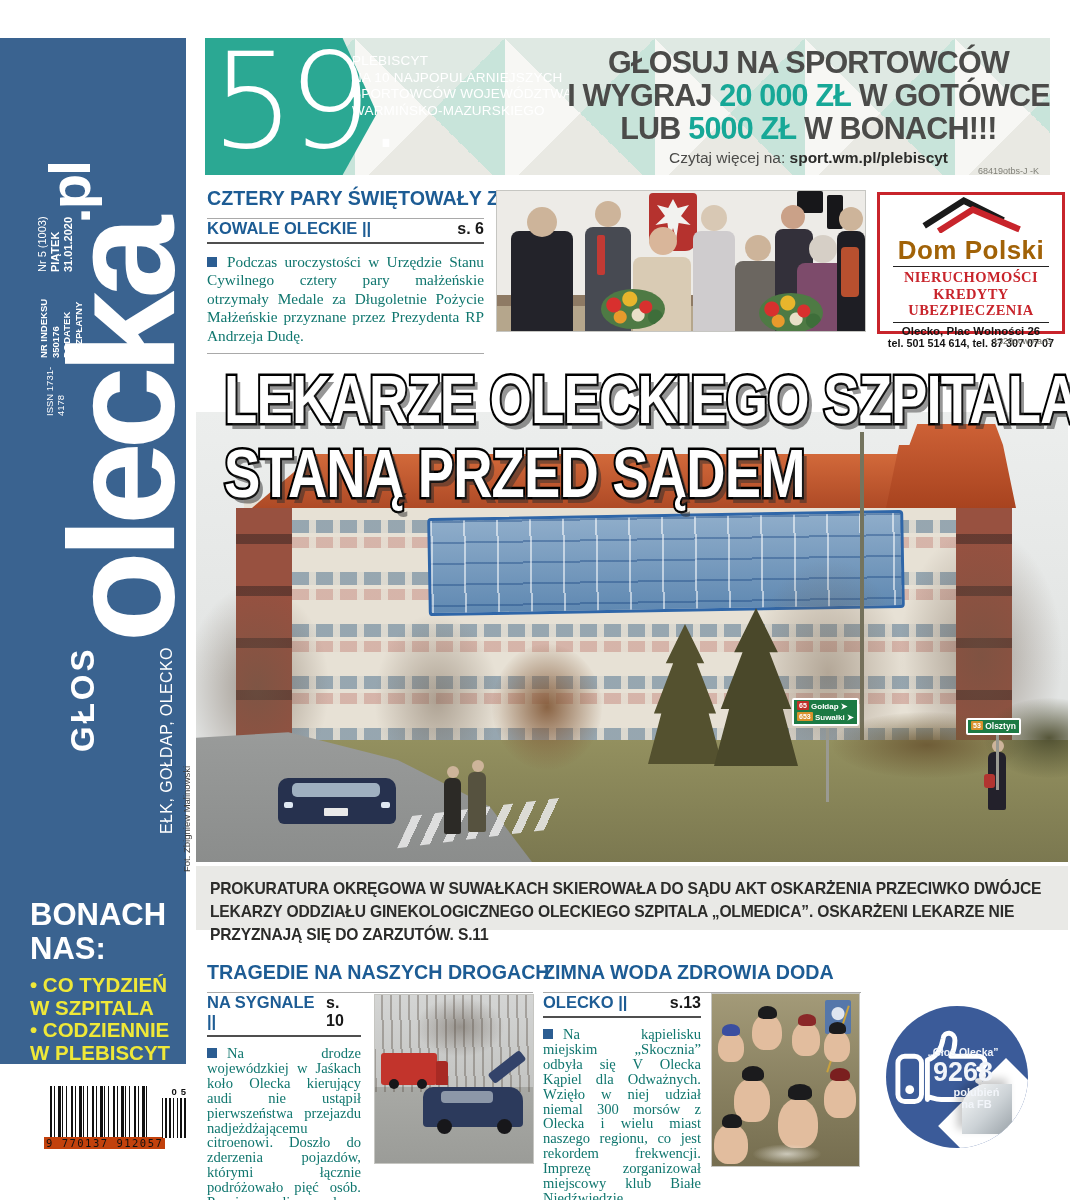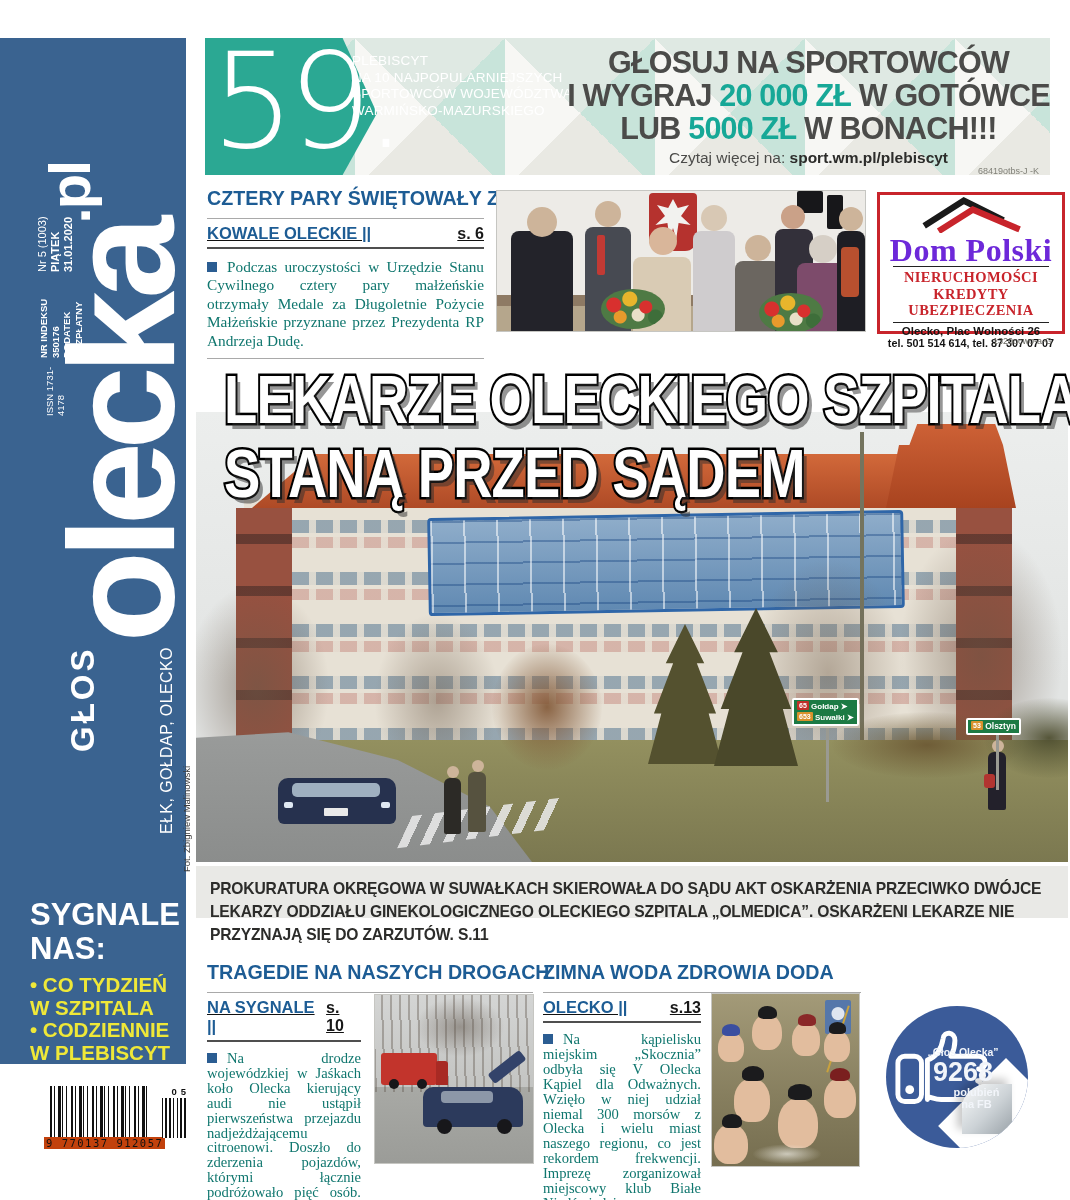--- a/index.html
+++ b/index.html
@@ -45,41 +45,41 @@
   .vote{position:absolute;left:362px;top:8px;width:483px;text-align:center;color:#4b4b49;}
   .vote .l{font-weight:800;font-size:30.5px;line-height:33px;letter-spacing:-.8px;white-space:nowrap;}
   .vote .teal{color:#17a897;}
   .vote .more{font-size:15.5px;margin-top:4px;color:#4b4b49;}
   .vote .more b{color:#2c2c2a;}
   .code1{left:978px;top:166px;font-size:9px;color:#808078;}
   .code2{left:993px;top:336px;font-size:9px;color:#66665e;}
   
   .atitle{color:#1d5c94;font-weight:700;font-size:20.5px;white-space:nowrap;transform:scaleX(.96);transform-origin:left;}
   .thinrule{border-top:1px solid #a9a9a9;margin-top:8px;}
-  .kickrow{display:flex;justify-content:space-between;align-items:baseline;margin-top:5px;text-decoration:underline;}
+  .kickrow{display:flex;justify-content:space-between;align-items:baseline;}
   .kick{color:#1d5c94;font-weight:700;font-size:16.5px;}
   .pref{color:#181818;font-weight:700;font-size:16px;}
   .darkrule{border-top:2px solid #4f4f4f;margin-top:4px;}
   .abody{font-family:"Liberation Serif",serif;font-size:15.3px;line-height:18.4px;text-align:justify;
     color:#0f766e;margin-top:9px;hyphens:auto;}
   .bullet{display:inline-block;width:10px;height:10px;background:#2b5d92;margin-right:10px;}
   .smallbody{font-size:14.6px;line-height:14.9px;}
   .a1{left:207px;top:186px;width:277px;}
   .a2{left:207px;top:960px;width:326px;}
   .a3{left:543px;top:960px;width:318px;}
   .sub{width:154px;}
   .sub3{width:158px;}
   
   .frame{border:1px solid #c6c6c2;overflow:hidden;background:#ddd;}
   .gphoto{left:496px;top:190px;width:368px;height:140px;}
   .cphoto{left:374px;top:994px;width:158px;height:168px;}
   .wphoto{left:711px;top:993px;width:147px;height:172px;}
   
   .dpad{left:877px;top:192px;width:182px;height:136px;border:3px solid #c8242b;background:#fff;text-align:center;}
-  .dpname{font-family:Liberation Serif, serif;font-weight:700;font-size:32px;letter-spacing:.5px;color:#6d28d9;line-height:26px;}
+  .dpname{font-family:Liberation Sans, sans-serif;font-weight:700;font-size:26px;letter-spacing:.5px;color:#a16207;line-height:26px;}
   .dprule{border-top:1.5px solid #222;width:86%;margin:3px auto 2px;}
   .dpserv{font-family:"Liberation Serif",serif;font-weight:700;font-size:14.5px;line-height:16.5px;color:#c8242b;letter-spacing:.4px;}
   .dpaddr{font-size:11.5px;font-weight:600;color:#141414;margin-top:2px;}
   .dptel{font-size:10.8px;font-weight:600;color:#141414;}
   
   .photo{left:196px;top:412px;width:872px;height:450px;background:linear-gradient(#eceeed,#e2e4e3 60%);overflow:hidden;}
   .mhl{left:224px;top:362px;z-index:6;color:#fff;font-weight:800;letter-spacing:-1px;
     font-size:68px;line-height:74px;-webkit-text-stroke:5px #000;paint-order:stroke fill;
     text-shadow:6px 6px 0 rgba(45,45,45,.5);}
   .mhl div{transform:scaleX(.8);transform-origin:left;white-space:nowrap;}
@@ -114,21 +114,21 @@
     font-size:8px;font-weight:700;line-height:11px;padding:1px 3px;white-space:nowrap;}
   .badge{display:inline-block;padding:0 2px;border-radius:1px;color:#fff;font-size:7px;line-height:9px;vertical-align:1px;}
   .pole{position:absolute;width:3px;background:#9a9a92;}
   .car{position:absolute;left:82px;top:366px;width:118px;height:46px;background:#26314e;border-radius:10px 10px 6px 6px;}
   .car .glass{position:absolute;left:14px;top:5px;width:88px;height:14px;background:#9fb0c0;border-radius:5px;}
   .car .plate{position:absolute;left:46px;top:30px;width:24px;height:8px;background:#e9e9e9;border-radius:1px;}
   .car .lamp{position:absolute;top:24px;width:9px;height:6px;background:#dfe8f2;border-radius:2px;}
   .ped{position:absolute;border-radius:6px 6px 2px 2px;}
   .head{position:absolute;border-radius:50%;background:#cdb49a;}
   
-  .cap{left:196px;top:866px;width:872px;height:52px;background:#e9e9e6;}
+  .cap{left:196px;top:866px;width:872px;height:64px;background:#e9e9e6;}
   .capin{position:absolute;left:14px;top:11px;width:936px;transform:scaleX(.92);transform-origin:left;
     font-weight:600;font-size:17px;line-height:23px;letter-spacing:-.2px;color:#2c2c2a;}
   .capin b{font-weight:800;}
   
   .scene{position:absolute;inset:0;}
   .gwall{position:absolute;inset:0;background:linear-gradient(180deg,#edebe7 0 74%,#8e7a64 74% 82%,#b5a68c 82% 100%);}
   .eagle{position:absolute;left:152px;top:2px;width:48px;height:58px;background:#b5322e;border-radius:4px 4px 12px 12px;}
   .eagle:after{content:"";position:absolute;inset:4px;background:#f2f2ef;
     clip-path:polygon(50% 4%,62% 22%,90% 16%,70% 38%,94% 56%,64% 52%,58% 84%,50% 62%,42% 84%,36% 52%,6% 56%,30% 38%,10% 16%,38% 22%);}
   .spk{position:absolute;background:#17171a;border-radius:2px;}
@@ -186,21 +186,21 @@
 
     <div class="vrot logo-rot">
       <span class="logo-glos">GŁOS</span>
       <span class="logo-main">olecka</span>
       <span class="logo-tld">.pl</span>
     </div>
 
     <div class="vrot region">EŁK, GOŁDAP, OLECKO</div>
 
     <div class="abs czytaj">
-      <div>SYGNALE</div>
+      <div>BONACH</div>
       <div>NAS:</div>
     </div>
     <div class="abs ctalist">
       <div>• CO TYDZIEŃ</div>
       <div>W SZPITALA</div>
       <div>• CODZIENNIE</div>
       <div>W PLEBISCYT</div>
     </div>
   </div>
 

